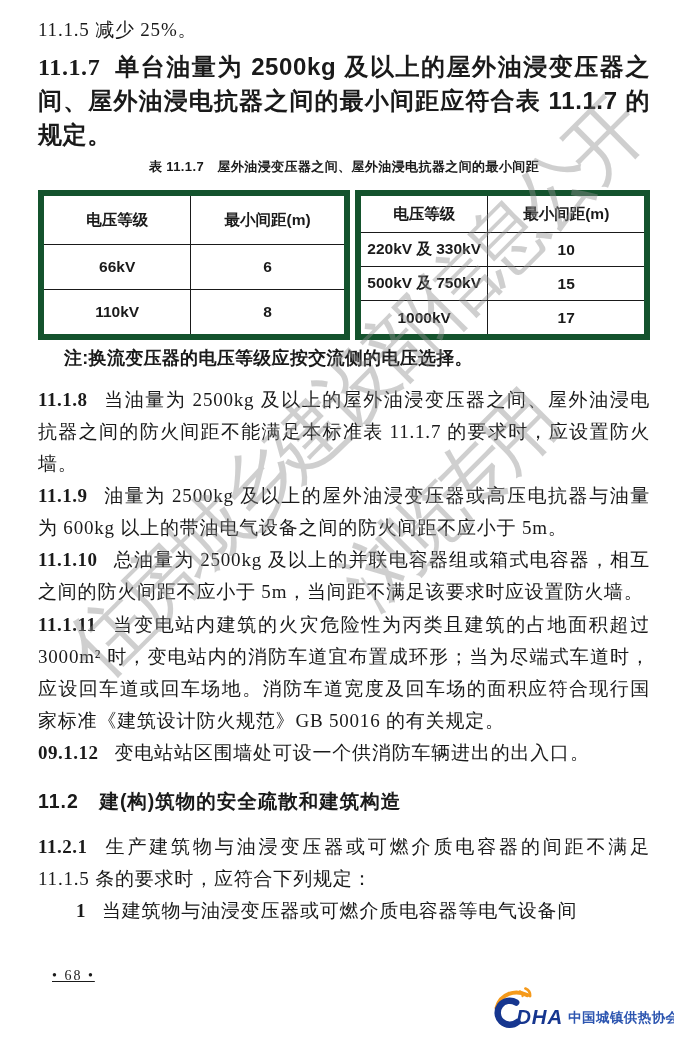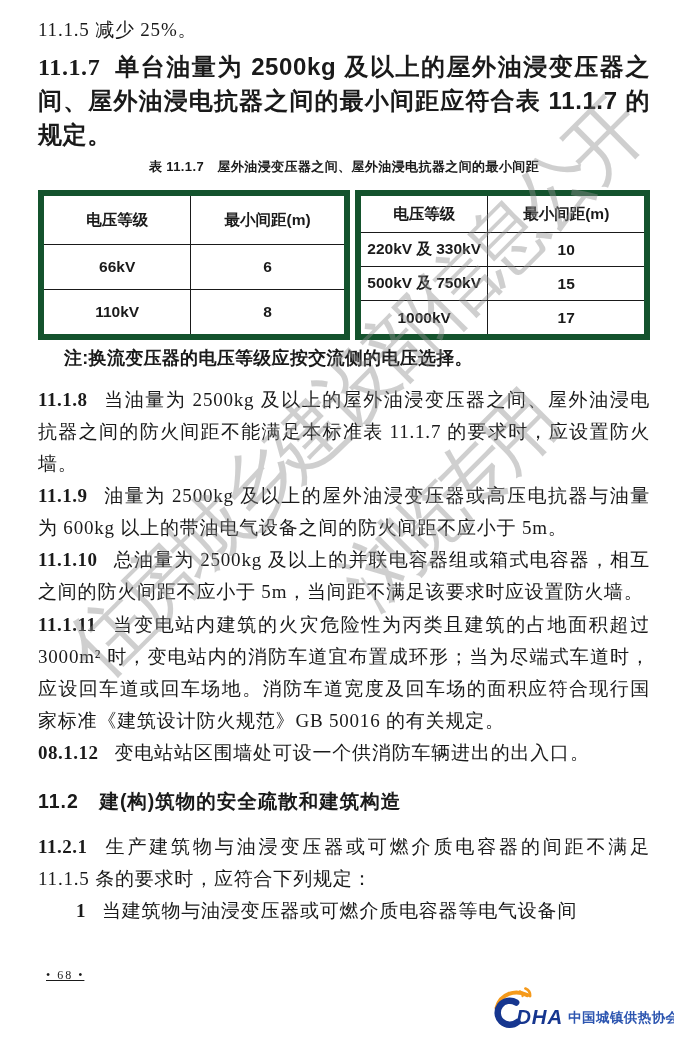--- a/index.html
+++ b/index.html
@@ -118,22 +118,22 @@
   .wm-2 {
     left:316px; top:452px;
     width:264px;
     font-size:76px;
     letter-spacing:-12px;
     text-align:center;
   }
   
   .page-number {
     position:absolute;
-    left:46px; top:968px;
-    font-size:12px;
+    left:52px; top:968px;
+    font-size:14px;
     letter-spacing:2px;
     z-index:1;
     text-decoration:underline;
   }
   .org-logo {
     position:absolute;
     right:4px; top:986px;
     z-index:3;
   }
 </style>
@@ -198,21 +198,21 @@
 
     <p class="p gap-top"><span class="num">11.1.8</span><span>当油量为 2500kg 及以上的屋外油浸变压器之间、屋外油浸电抗器之间的防火间距不能满足本标准表 11.1.7 的要求时，应设置防火墙。</span></p>
 
 
     <p class="p"><span class="num">11.1.9</span><span>油量为 2500kg 及以上的屋外油浸变压器或高压电抗器与油量为 600kg 以上的带油电气设备之间的防火间距不应小于 5m。</span></p>
 
     <p class="p"><span class="num">11.1.10</span><span>总油量为 2500kg 及以上的并联电容器组或箱式电容器，相互之间的防火间距不应小于 5m，当间距不满足该要求时应设置防火墙。</span></p>
 
     <p class="p gap-top"><span class="num">11.1.11</span><span>当变电站内建筑的火灾危险性为丙类且建筑的占地面积超过 3000m² 时，变电站内的消防车道宜布置成环形；当为尽端式车道时，应设回车道或回车场地。消防车道宽度及回车场的面积应符合现行国家标准《建筑设计防火规范》GB 50016 的有关规定。</span></p>
 
-    <p class="p"><span class="num">08.1.12</span><span>变电站站区围墙处可设一个供消防车辆进出的出入口。</span></p>
+    <p class="p"><span class="num">09.1.12</span><span>变电站站区围墙处可设一个供消防车辆进出的出入口。</span></p>
 
     <p class="section-heading">11.2　建(构)筑物的安全疏散和建筑构造</p>
 
     <p class="p"><span class="num">11.2.1</span><span>生产建筑物与油浸变压器或可燃介质电容器的间距不满足 11.1.5 条的要求时，应符合下列规定：</span></p>
 
     <p class="p indent"><span class="num">1</span><span>当建筑物与油浸变压器或可燃介质电容器等电气设备间</span></p>
 
   </div>
 
   <div class="page-number">• 68 •</div>

